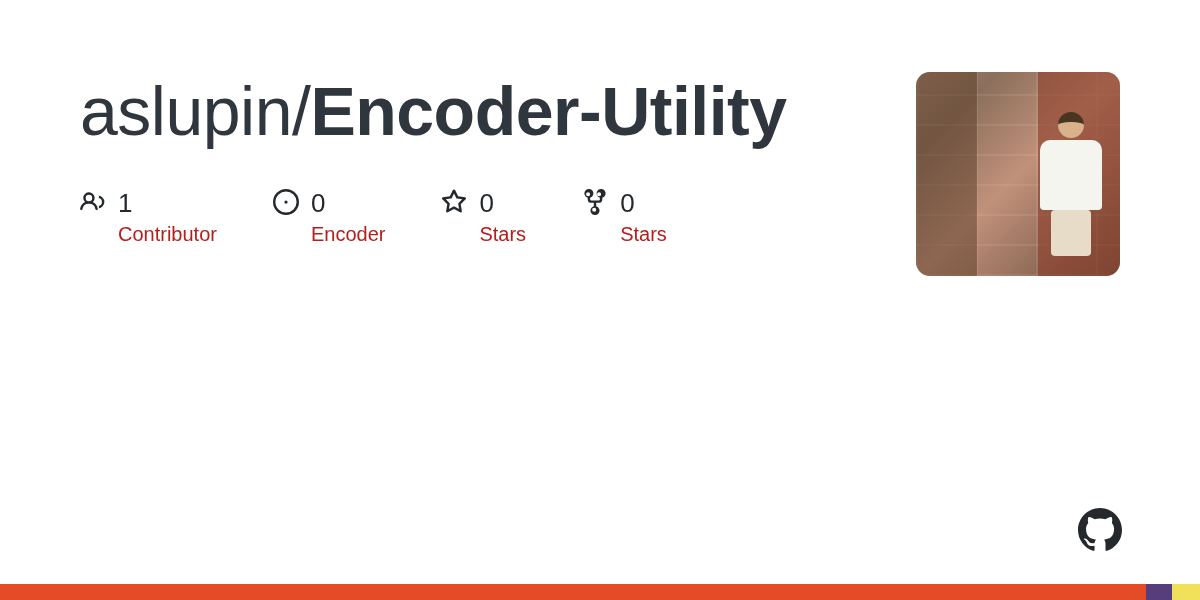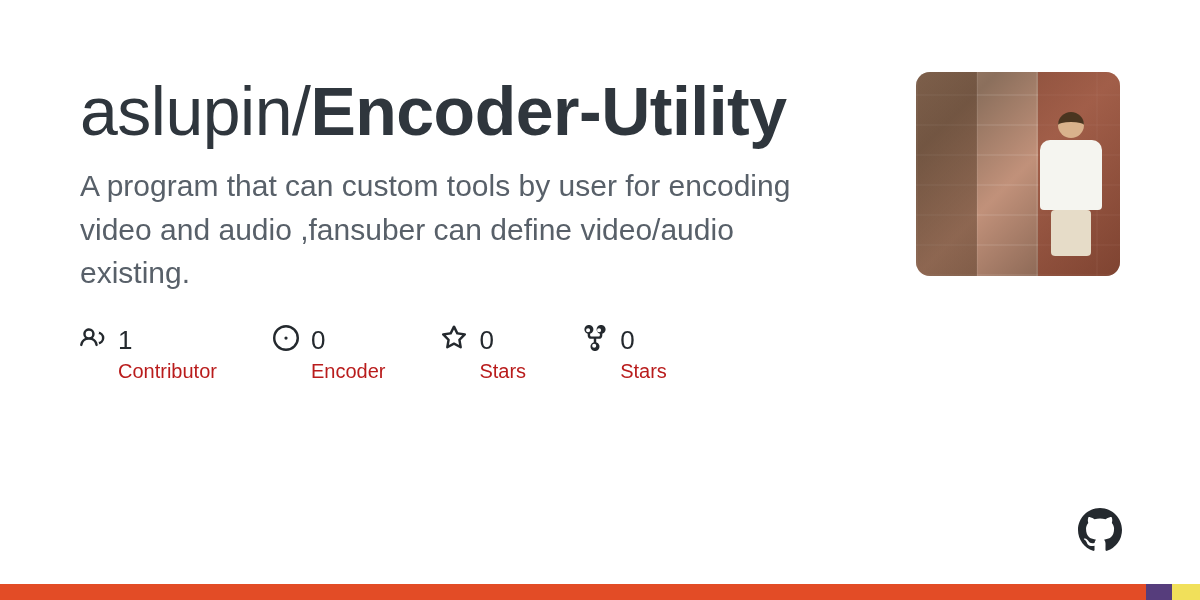--- a/index.html
+++ b/index.html
@@ -19,21 +19,21 @@
   }
   .left {
     flex: 1;
     max-width: 760px;
   }
   .title {
     font-size: 68px;
     line-height: 1.15;
     color: #2f363d;
     font-weight: 400;
-    margin-bottom: 14px;
+    margin-bottom: 38px;
     letter-spacing: -0.5px;
   }
   .title .owner { font-weight: 400; }
   .title .slash { font-weight: 400; }
   .title .name-bold { font-weight: 700; }
   .title .name-rest { font-weight: 700; }
   .description {
     font-size: 30px;
     line-height: 1.45;
     color: #586069;
@@ -129,21 +129,20 @@
   .bar-seg { height: 100%; }
 </style>
 </head>
 <body>
 
 <div class="content">
   <div class="left">
     <h1 class="title">
       <span class="owner">aslupin</span><span class="slash">/</span><span class="name-bold">Encoder</span><span class="name-rest">-Utility</span>
     </h1>
-    <p class="description">A program that can custom tools by user for encoding video and audio ,fansuber can define video/audio existing.</p>
     <div class="stats">
       <div class="stat">
         <div class="stat-top">
           <span>
             <svg viewBox="0 0 16 16">
                 <path d="M5.5 3.5a2 2 0 1 0 0 4 2 2 0 0 0 0-4zM2 5.5a3.5 3.5 0 1 1 5.898 2.549 5.507 5.507 0 0 1 3.034 4.084.75.75 0 1 1-1.482.235 4.001 4.001 0 0 0-7.9 0 .75.75 0 0 1-1.482-.236A5.507 5.507 0 0 1 3.102 8.05 3.49 3.49 0 0 1 2 5.5zM11 4a.75.75 0 1 1 0 1.5 2.5 2.5 0 0 1 0 5 .75.75 0 1 1 0 1.5 4 4 0 1 0 0-8z"></path>
               </svg>
           </span>
           <span class="stat-value">1</span>
         </div>

